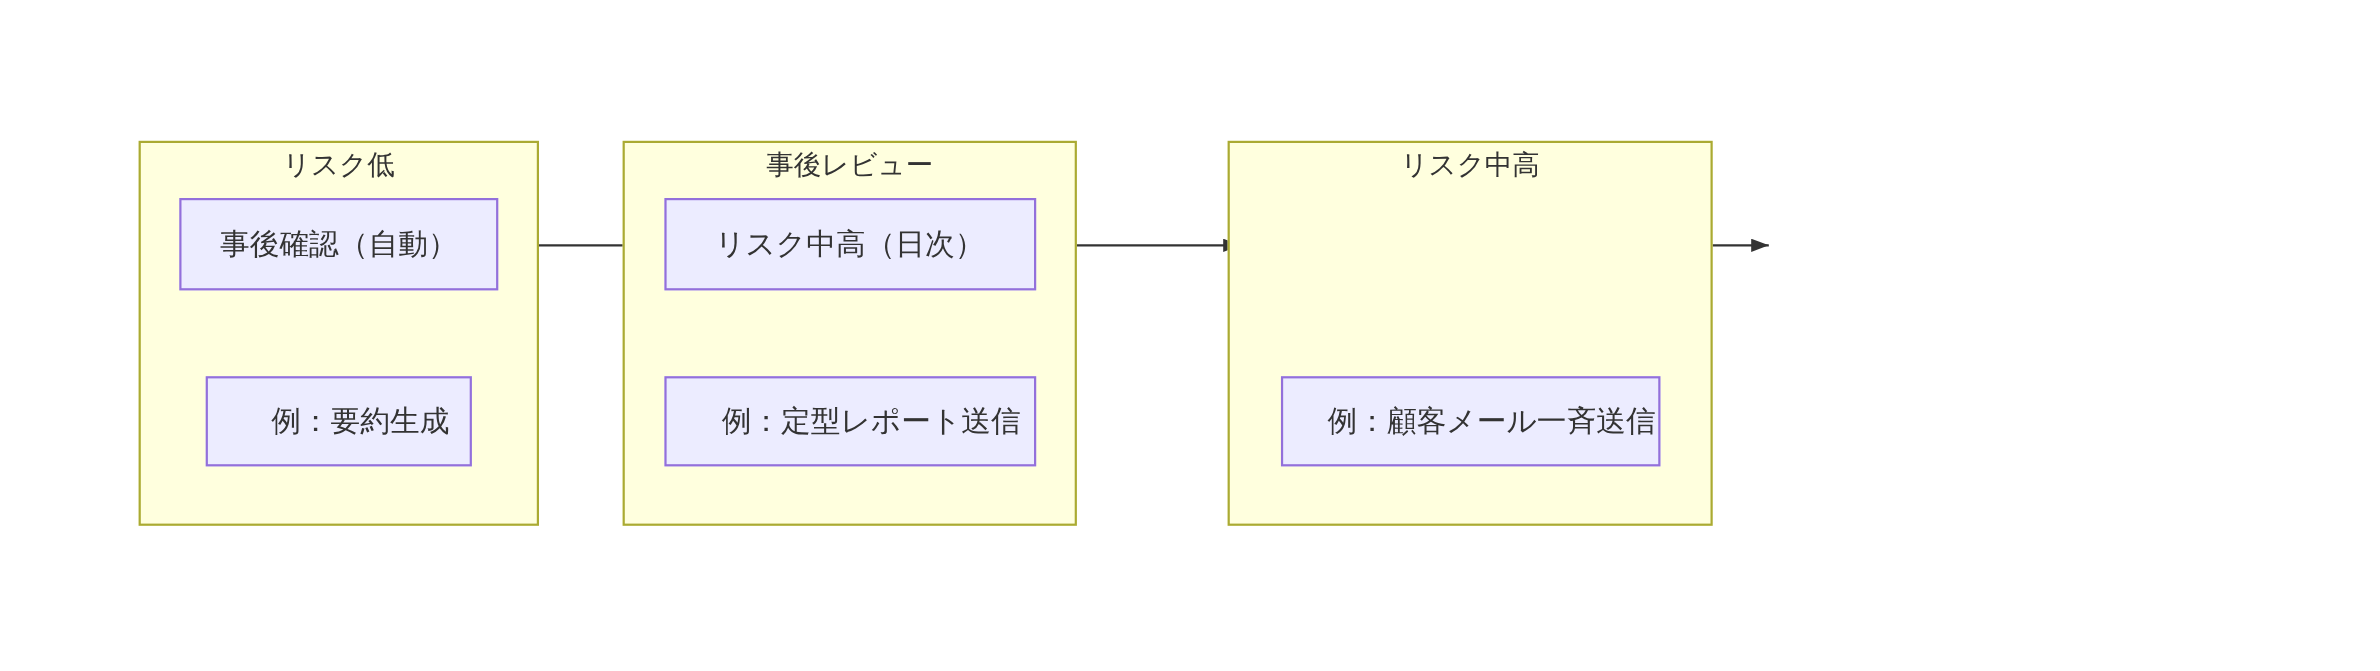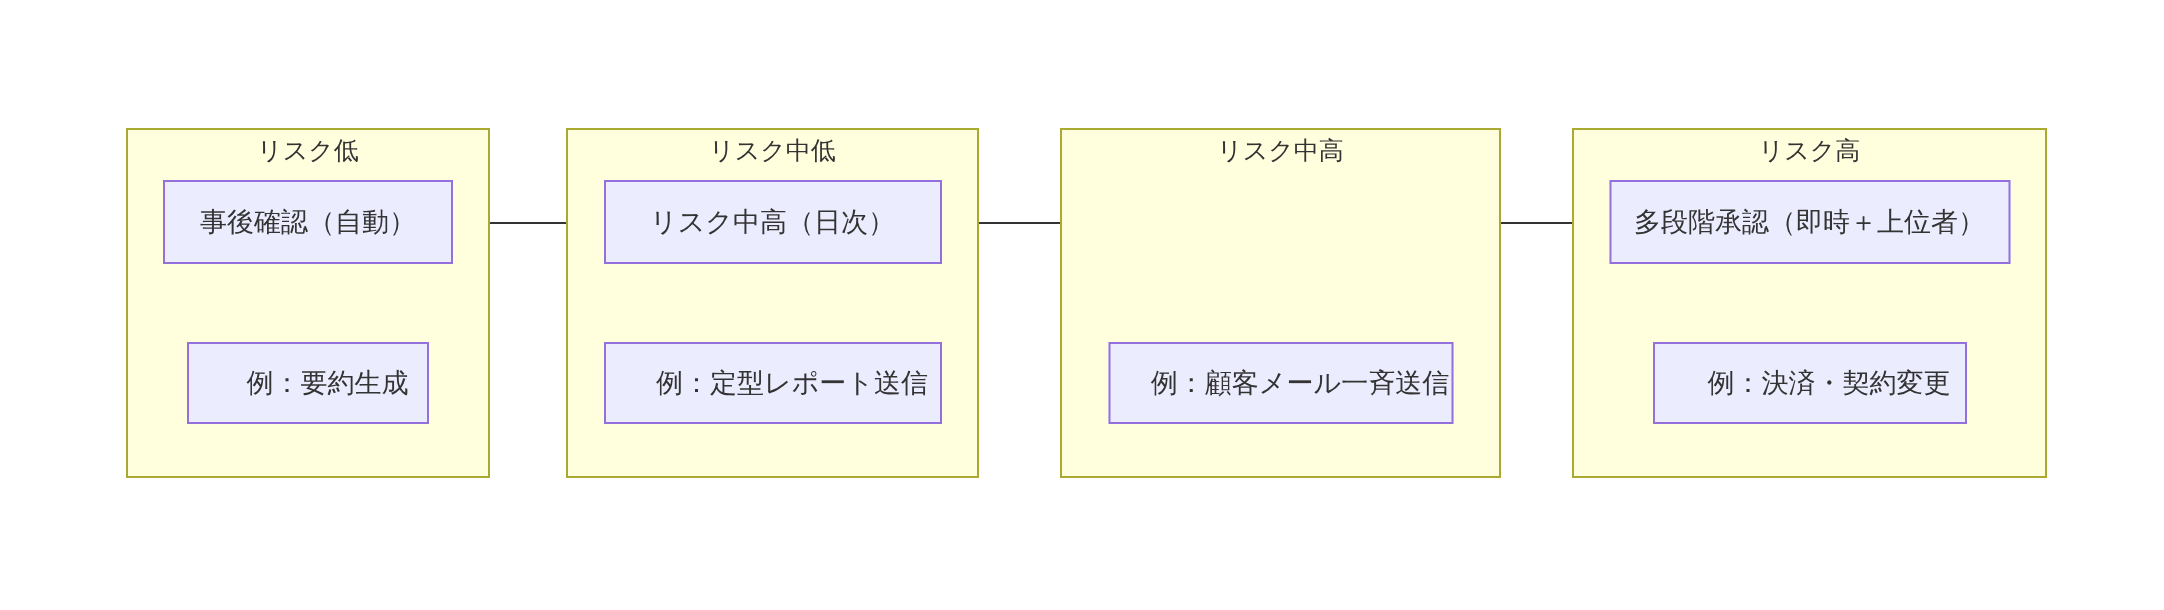--- a/index.html
+++ b/index.html
@@ -88,29 +88,24 @@
     <line class="edge-line" x1="1422" y1="223" x2="1608" y2="223" marker-end="url(#arrow)"></line>
   </svg>
 
   <section class="group" style="left:126px;width:364px">
     <div class="group-title">リスク低</div>
     <div class="node control" style="width:290px">事後確認（自動）</div>
     <div class="node example" style="width:242px">例：要約生成</div>
   </section>
 
   <section class="group" style="left:566px;width:413px">
-    <div class="group-title">リスク中低</div>
+    <div class="group-title">事後レビュー</div>
     <div class="node control" style="width:338px">リスク中高（日次）</div>
     <div class="node example" style="width:338px">例：定型レポート送信</div>
   </section>
 
-  <section class="group" style="left:1060px;width:441px">
+  <section class="group" style="left:1116px;width:441px">
     <div class="group-title">リスク中高</div>
     <div class="node example" style="width:345px">例：顧客メール一斉送信</div>
   </section>
 
-  <section class="group" style="left:1572px;width:475px">
-    <div class="group-title">リスク高</div>
-    <div class="node control" style="width:401px">多段階承認（即時＋上位者）</div>
-    <div class="node example" style="width:314px">例：決済・契約変更</div>
-  </section>
 
 </div>
 
 </body></html>

